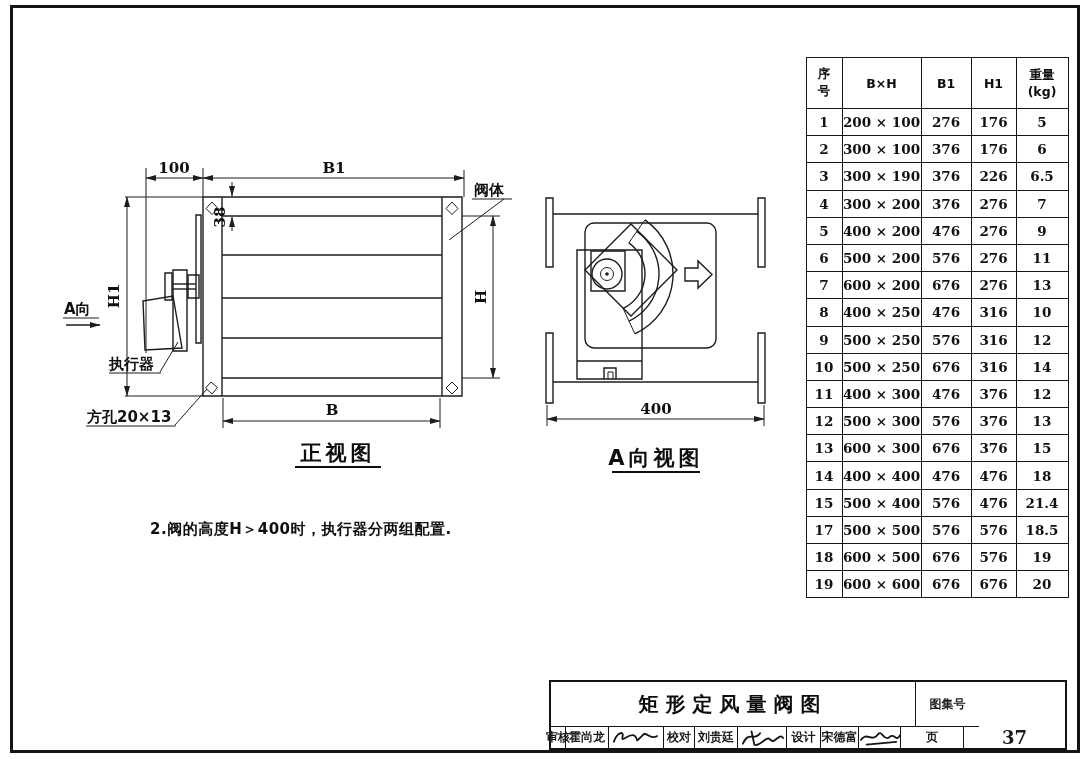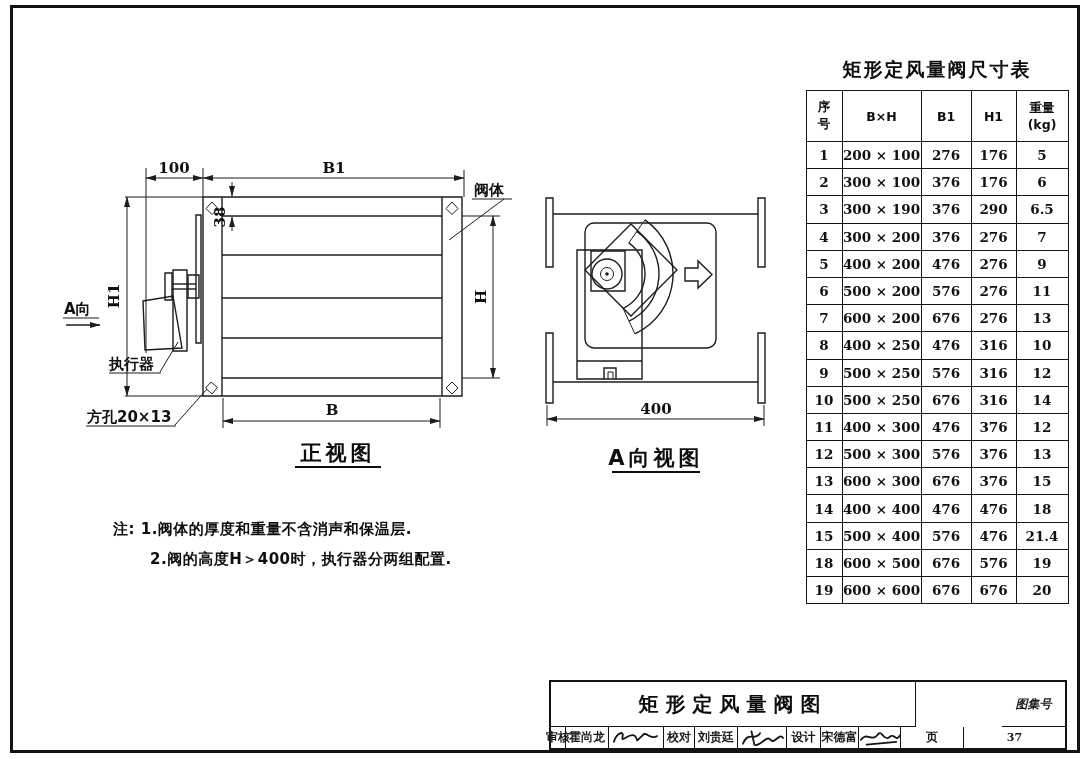--- a/index.html
+++ b/index.html
@@ -23,31 +23,31 @@
   table,th,td{border:1.6px solid #161616;}
   th{font-size:12.5px;font-weight:bold;padding:8px;height:28px;color:#0d0d0d;}
   td{font-family:"DejaVu Serif",serif;font-size:13.5px;font-weight:bold;text-align:center;padding:0;height:26.2px;color:#111;}
 
   
   .notes{position:absolute;left:113px;top:514px;font-size:15px;font-weight:bold;line-height:30px;color:#0f0f0f;letter-spacing:0.5px;}
   .notes .indent{margin-left:37px;}
 
   
   .title-block{position:absolute;left:549px;top:680px;width:518px;height:70px;border:2.5px solid #131313;box-sizing:border-box;display:flex;flex-direction:column;background:#fff;}
-  .tb-row{display:flex;flex:0 0 auto;justify-content:space-between;}
+  .tb-row{display:flex;flex:0 0 auto;}
   .tb-row.r1{height:45px;}
   .tb-row.r2{height:22.5px;flex:1;}
   .tb-cell{box-sizing:border-box;border-right:1.6px solid #131313;display:flex;align-items:center;justify-content:center;overflow:visible;}
   .tb-cell:last-child{border-right:none;}
   .r1 .tb-cell{border-bottom:1.6px solid #131313;}
   .tb-doc-title{width:365px;font-size:20px;font-weight:bold;letter-spacing:7px;color:#0c0c0c;}
-  .tb-atlas-label{width:63px;font-size:12.5px;font-weight:bold;font-style:italic;}
+  .tb-atlas-label{width:63px;font-size:12.5px;font-weight:bold;}
   .tb-atlas-no{width:86px;font-family:"DejaVu Serif",serif;font-size:15px;font-weight:bold;flex:1;}
   .sm{font-size:12px;font-weight:bold;white-space:nowrap;}
-  .pageno{font-family:"DejaVu Serif",serif;font-size:11px;font-weight:bold;}
+  .pageno{font-family:"DejaVu Serif",serif;font-size:18px;font-weight:bold;}
   .sig svg{position:static;display:block;}
 </style>
 </head>
 <body>
 
 <div class="sheet">
   <div class="frame"></div>
 
   <svg style="left:55px;top:148px;" width="460" height="335" viewBox="0 0 460 335">
     <defs>
@@ -186,26 +186,24 @@
       <text class="dimtxt" text-anchor="middle" x="136" y="244" font-size="16">400</text>
     </g>
 
     <g>
       <text class="viewtitle" text-anchor="middle" x="136" y="295">A向视图</text>
       <line x1="92" y1="302" x2="180" y2="302" stroke="#0e0e0e" stroke-width="2"></line>
     </g>
   </svg>
 
   <div class="notes">
-    <div>注: 1.阀体的厚度和重量不含消声和保温层.</div>
     <div class="indent">2.阀的高度H＞400时，执行器分两组配置.</div>
   </div>
 
   <div class="size-table">
-    <div class="size-table-title">矩形定风量阀尺寸表</div>
     <table>
       <colgroup>
           <col style="width:36px">
           <col style="width:79px">
           <col style="width:50px">
           <col style="width:45px">
           <col style="width:52px">
         </colgroup>
       <thead>
         <tr>
@@ -231,21 +229,21 @@
             <td>300 × 100</td>
             <td>376</td>
             <td>176</td>
             <td>6</td>
           </tr>
 
           <tr>
             <td>3</td>
             <td>300 × 190</td>
             <td>376</td>
-            <td>290</td>
+            <td>226</td>
             <td>6.5</td>
           </tr>
 
           <tr>
             <td>4</td>
             <td>300 × 200</td>
             <td>376</td>
             <td>276</td>
             <td>7</td>
           </tr>
@@ -332,20 +330,27 @@
 
           <tr>
             <td>15</td>
             <td>500 × 400</td>
             <td>576</td>
             <td>476</td>
             <td>21.4</td>
           </tr>
 
 
+          <tr>
+            <td>17</td>
+            <td>500 × 500</td>
+            <td>576</td>
+            <td>576</td>
+            <td>18.5</td>
+          </tr>
 
           <tr>
             <td>18</td>
             <td>600 × 500</td>
             <td>676</td>
             <td>576</td>
             <td>19</td>
           </tr>
 
           <tr>

